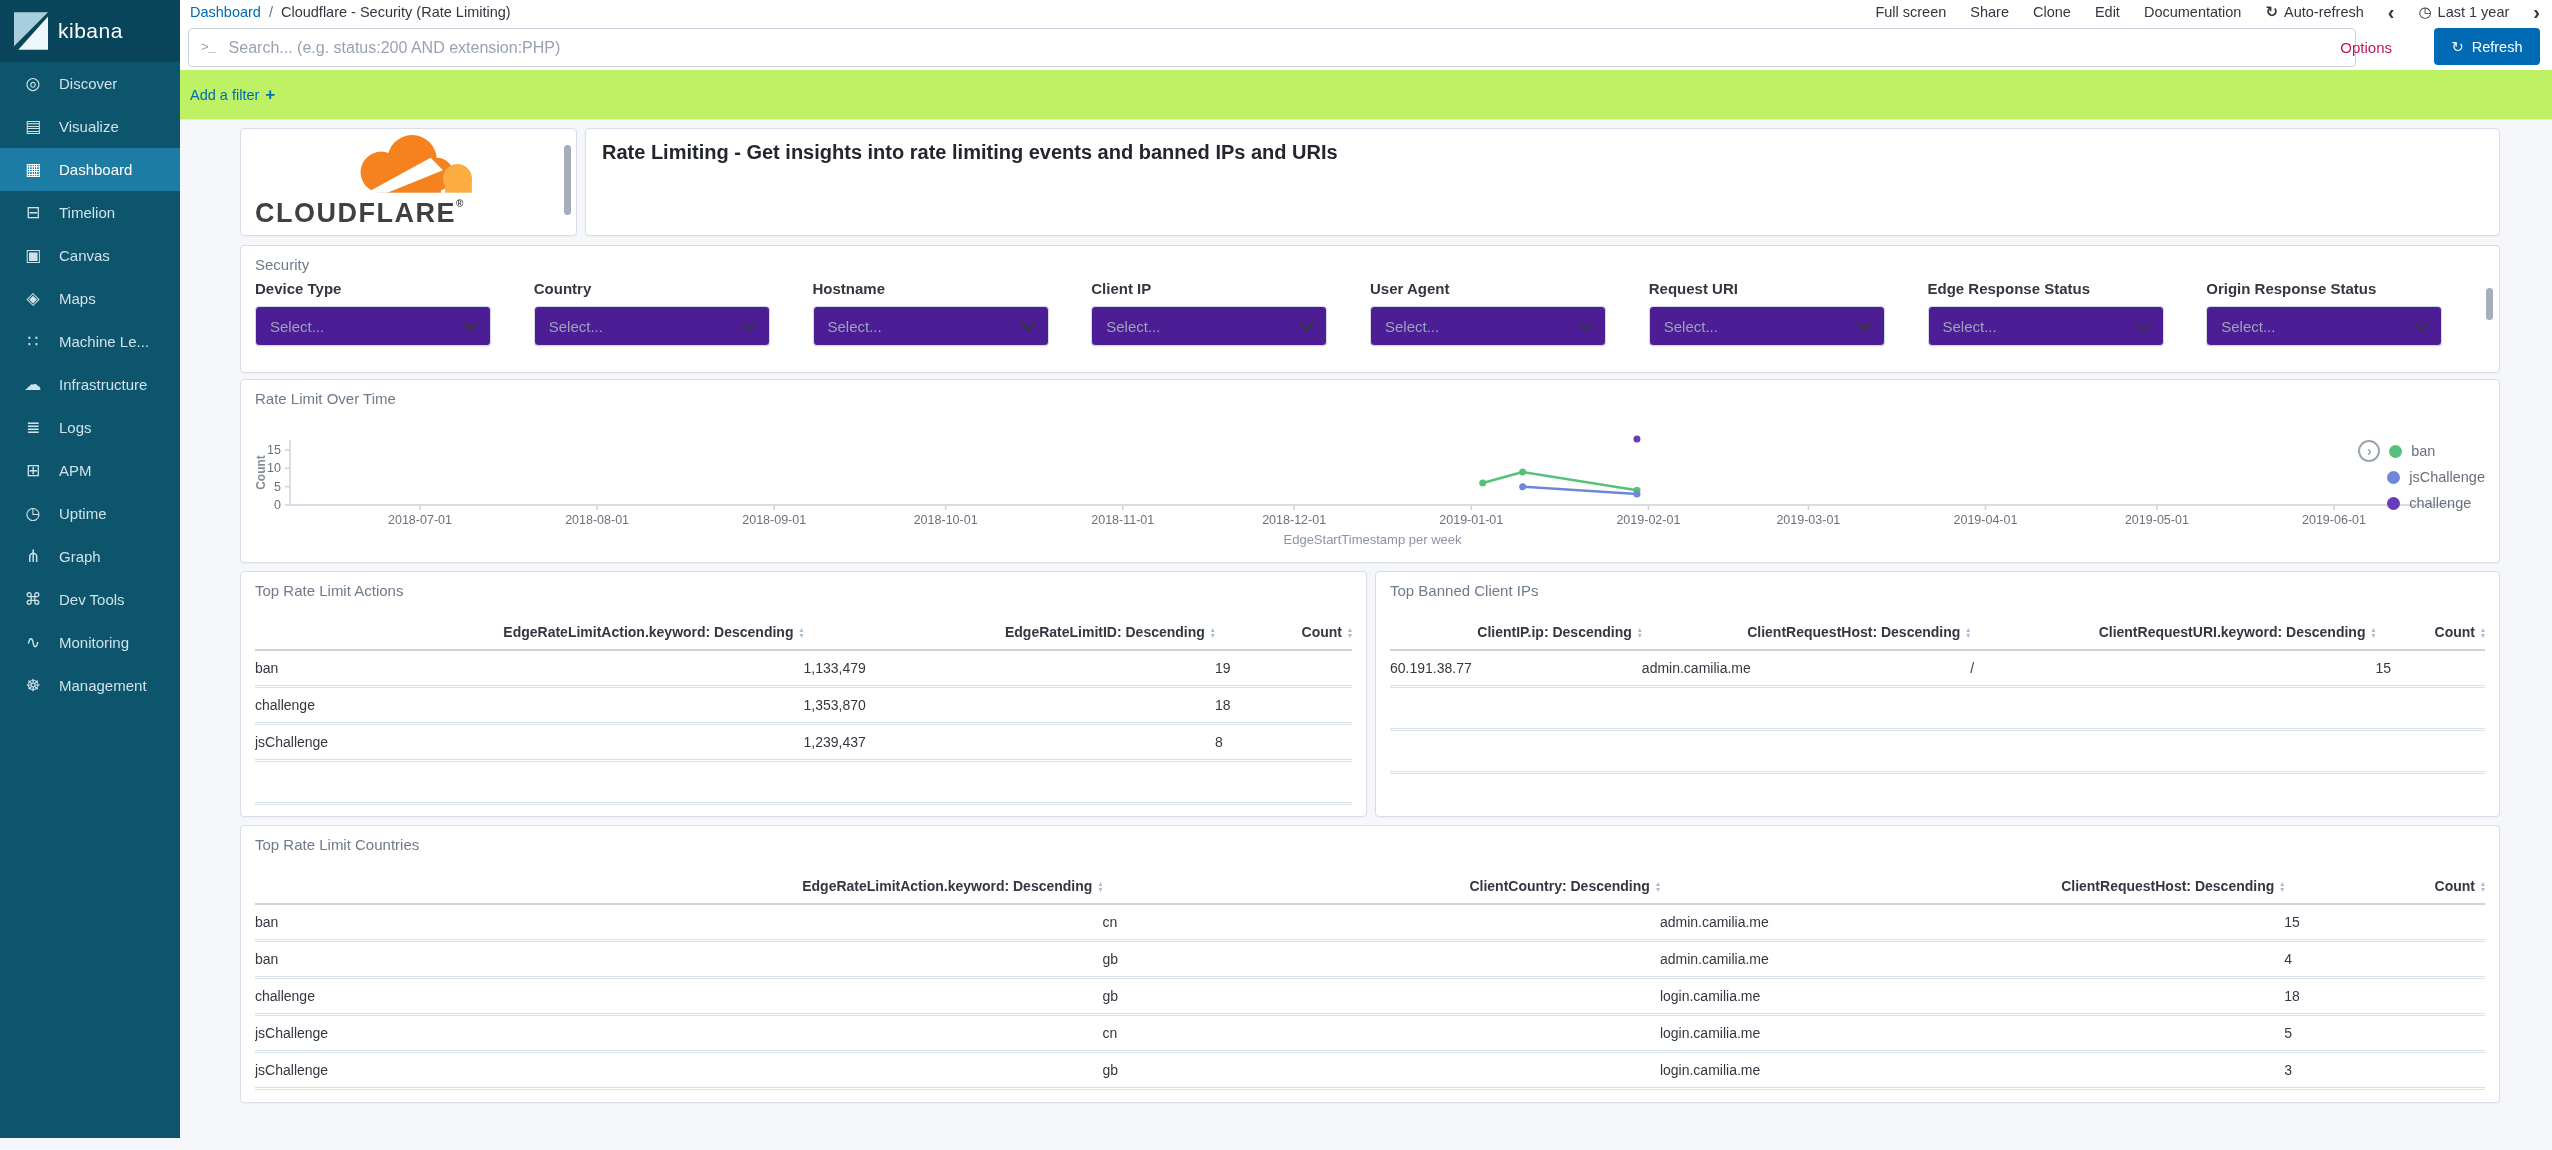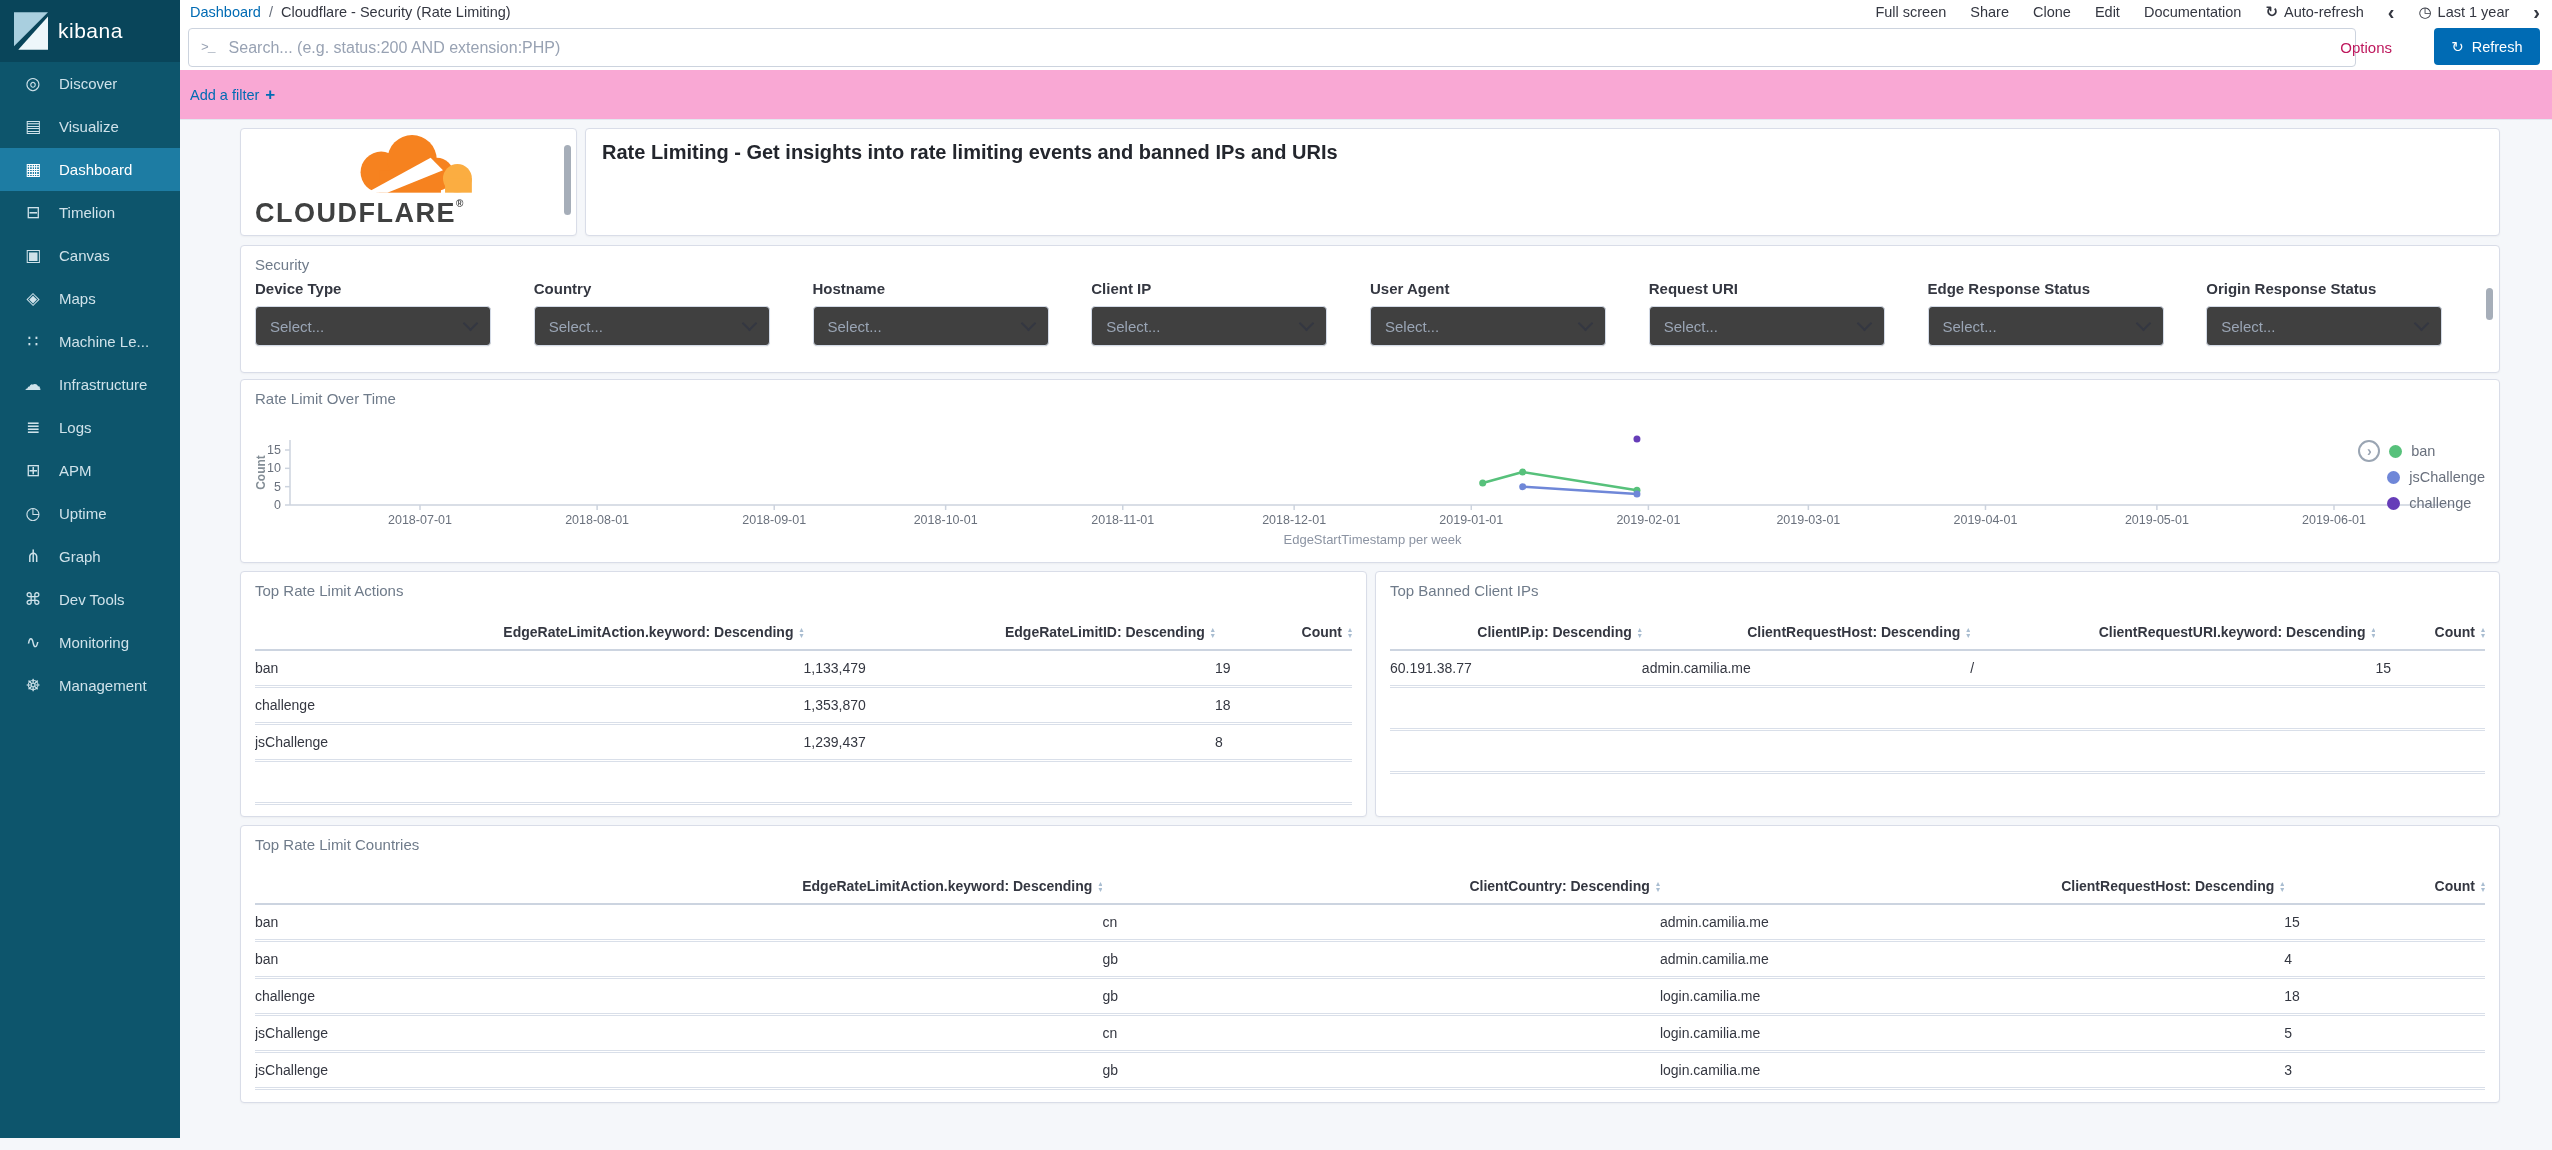--- a/index.html
+++ b/index.html
@@ -24,21 +24,21 @@
   .top-link{color:#343741;display:flex;align-items:center;gap:6px;white-space:nowrap;}
   .ar-ico,.clk-ico{font-size:15px;font-weight:700;}
   .tchev{font-size:20px;font-weight:700;line-height:1;}
   .searchrow{position:absolute;left:0;top:24px;right:0;height:46px;background:#fff;border-bottom:1px solid #d3dae6;}
   .searchbox{position:absolute;left:8px;top:4px;width:2142px;height:37px;border:1px solid #ccd3de;border-radius:4px;background:#fff;display:flex;align-items:center;padding:0 12px;gap:12px;}
   .term-ico{font-family:"Liberation Mono","DejaVu Sans Mono",monospace;font-size:13px;color:#98a2b3;letter-spacing:-1px;}
   .search-input{flex:1;border:none;outline:none;font-size:16px;color:#343741;font-family:inherit;background:transparent;}
   .search-input::placeholder{color:#98a2b3;}
   .options-link{position:absolute;right:160px;top:0;height:46px;display:flex;align-items:center;color:#be185d;font-size:15px;}
   .refresh-btn{position:absolute;right:12px;top:4px;width:106px;height:37px;background:#006bb4;color:#fff;border:none;border-radius:4px;font-size:14.5px;font-family:inherit;display:flex;align-items:center;justify-content:center;gap:8px;cursor:pointer;}
-  .filterbar{position:absolute;left:0;top:70px;right:0;height:49px;background:#f9a8d4;}
+  .filterbar{position:absolute;left:0;top:70px;right:0;height:49px;background:#bef264;}
   .addfilter{position:absolute;left:10px;top:0;height:49px;display:flex;align-items:center;gap:6px;color:#006bb4;font-size:14.5px;}
   .addfilter .plus{font-weight:700;font-size:17px;}
   
   .content{position:absolute;left:0;top:119px;right:0;height:1031px;background:#f5f7fa;border-top:1px solid #e3e8f0;}
   .panel{position:absolute;background:#fff;border:1px solid #d9dde8;border-radius:4px;box-shadow:0 1px 2px rgba(0,0,0,.04);}
   .panel-title{position:absolute;left:14px;top:10px;font-size:15px;color:#6f7b8a;white-space:nowrap;}
   .thumb{position:absolute;width:7px;border-radius:4px;background:#a6aeb9;cursor:pointer;}
   .p-logo{left:60px;top:8px;width:335px;height:106px;}
   .p-desc{left:405px;top:8px;width:1913px;height:106px;}
   .p-filters{left:60px;top:125px;width:2258px;height:126px;}
@@ -50,21 +50,21 @@
   .cf-logo{position:absolute;left:78px;top:2px;}
   .cf-word{position:absolute;left:14px;bottom:6px;font-size:27px;font-weight:800;letter-spacing:1.5px;color:#3f4040;}
   .cf-word sup{font-size:10px;vertical-align:top;}
   .t-logo{right:5px;top:16px;height:70px;}
   .t-filters{right:6px;top:42px;height:32px;}
   
   .desc-text{position:absolute;left:16px;top:12px;font-size:20px;font-weight:700;color:#23262d;}
   
   .fgrid{position:absolute;left:14px;top:34px;right:14px;display:grid;grid-template-columns:repeat(8,1fr);}
   .flabel{font-size:15px;font-weight:700;color:#343741;}
-  .fselect{margin-top:9px;width:236px;height:40px;background:#404040;border:1px solid #d3dae6;border-radius:4px;display:flex;align-items:center;justify-content:space-between;padding:0 14px;box-shadow:0 1px 1px rgba(0,0,0,.05);cursor:pointer;box-sizing:border-box;}
+  .fselect{margin-top:9px;width:236px;height:40px;background:#4c1d95;border:1px solid #d3dae6;border-radius:4px;display:flex;align-items:center;justify-content:space-between;padding:0 14px;box-shadow:0 1px 1px rgba(0,0,0,.05);cursor:pointer;box-sizing:border-box;}
   .fph{color:#9aa5b5;font-size:15px;}
   .chev{width:9px;height:9px;border-right:2px solid #343741;border-bottom:2px solid #343741;transform:rotate(45deg);margin-top:-5px;}
   
   #chart-svg{position:absolute;left:14px;top:52px;}
   .legend{position:absolute;right:14px;top:58px;}
   .legend-row{display:flex;align-items:center;gap:9px;height:26px;}
   .legend-row.indent{padding-left:29px;}
   .lg-toggle{width:18px;height:18px;border:2px solid #9aa5b3;border-radius:50%;color:#9aa5b3;font-size:14px;font-weight:700;display:flex;align-items:center;justify-content:center;line-height:1;cursor:pointer;}
   .lg-dot{width:13px;height:13px;border-radius:50%;}
   .lg-label{font-size:14.5px;color:#69707d;cursor:pointer;}

